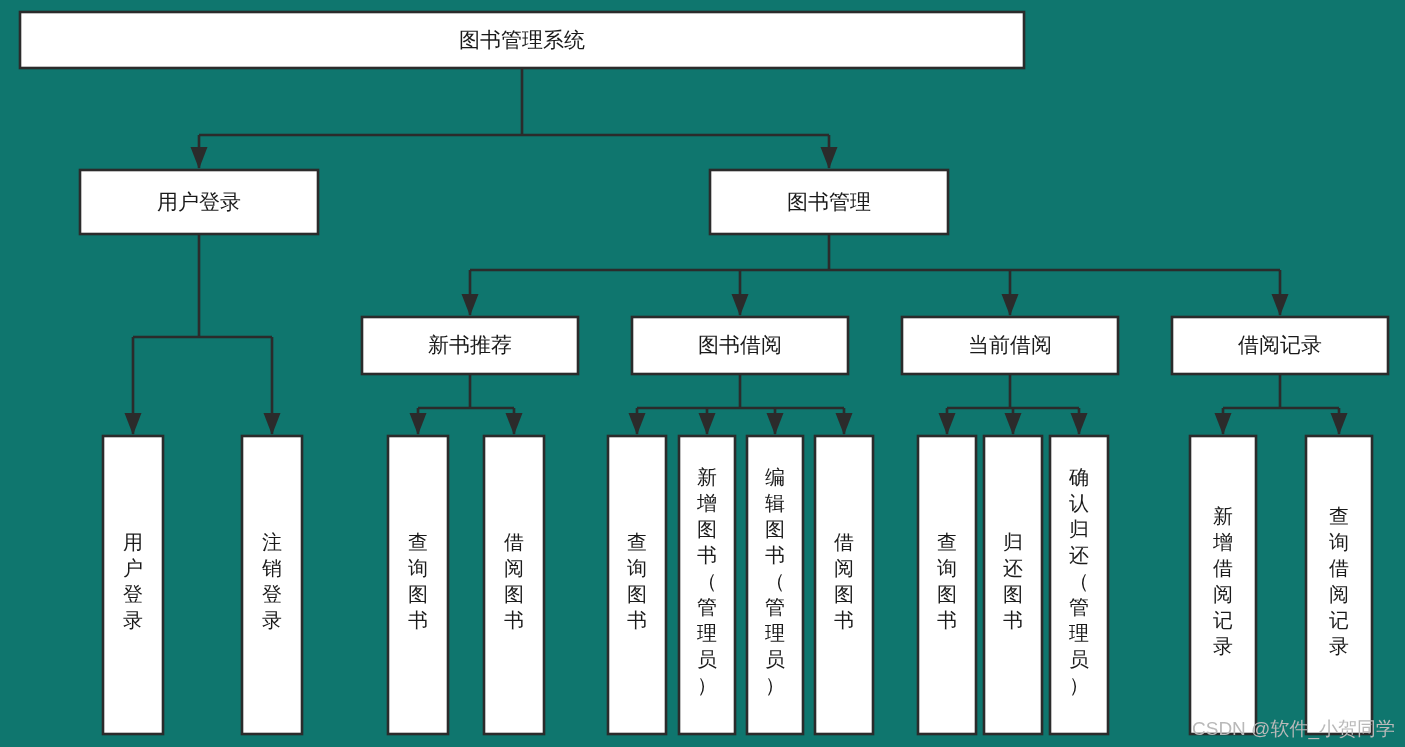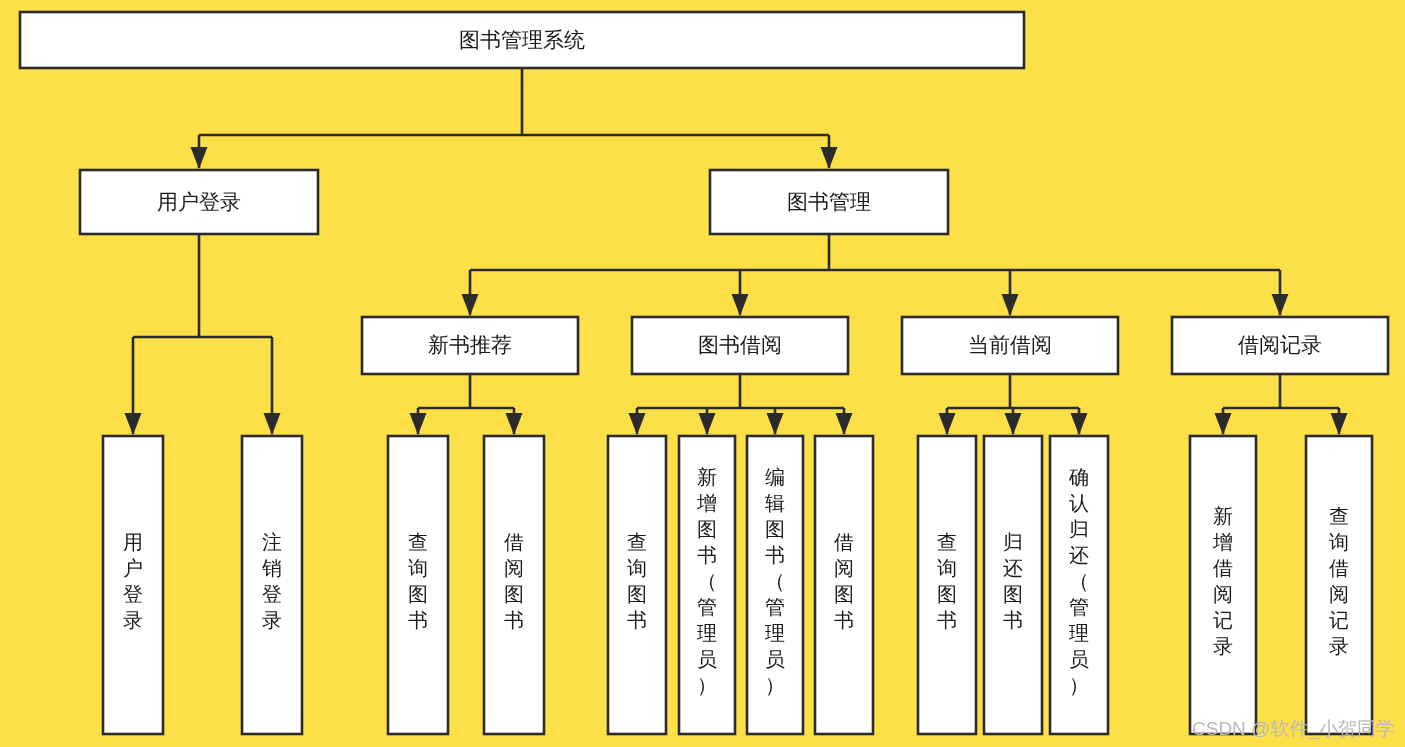--- a/index.html
+++ b/index.html
@@ -7,21 +7,21 @@
     padding: 0;
     background: #ffffff;
   }
   body {
     font-family: "Liberation Sans", "DejaVu Sans", sans-serif;
   }
   #diagram-root {
     position: relative;
     width: 1405px;
     height: 747px;
-    background: #fde047;
+    background: #0f766e;
     overflow: hidden;
   }
   svg#flow-svg {
     position: absolute;
     left: 0;
     top: 0;
     width: 1405px;
     height: 747px;
     display: block;
   }

